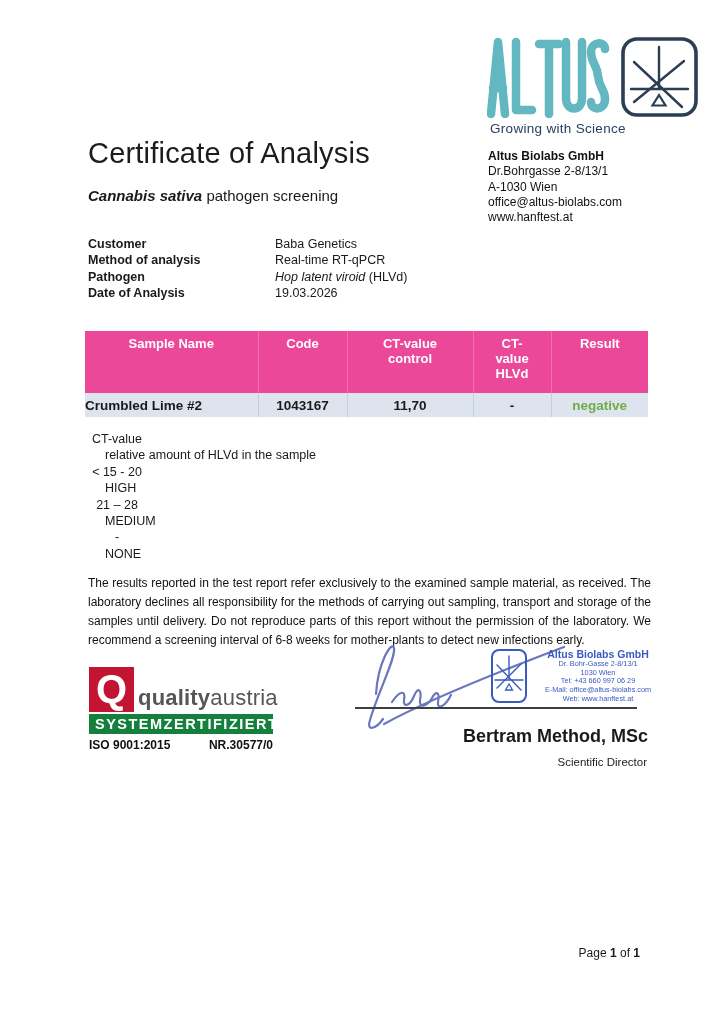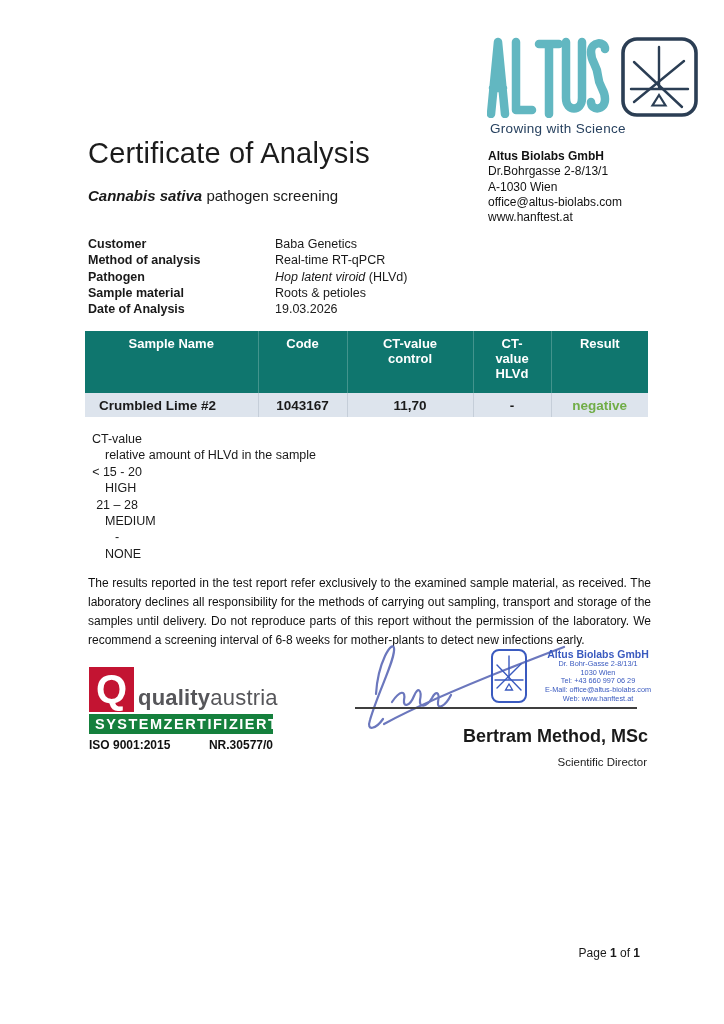--- a/index.html
+++ b/index.html
@@ -22,31 +22,31 @@
 
   
   .info { left:88px; top:236px; font-size:12.5px; line-height:16.3px; }
   .info-row { display:flex;gap:37px; }
   .info-label { width:150px; font-weight:bold; }
   .info-value .pathogen-italic { font-style:italic; }
 
   
   .results { left:85px; top:331px; width:563px; border-collapse:collapse; table-layout:fixed; }
   .results th {
-    background:#0f766e; color:#ffffff; font-size:13px; font-weight:bold;
+    background:#ec4899; color:#ffffff; font-size:13px; font-weight:bold;
     vertical-align:top; padding:5px 2px 0 2px; height:57px;
     border-right:1px solid rgba(255,255,255,0.22);
   }
   .results th:last-child { border-right:none; }
   .results td {
     background:#dde4ed; font-size:13.5px; font-weight:bold; text-align:center;
     height:22px; padding:1px 2px; border-right:1px solid #c5ced9;
   }
   .results td:last-child { border-right:none; }
-  .results td.sample { text-align:left; padding-left:14px; }
+  .results td.sample { text-align:left; padding-left:0; }
   .hdr-mid { display:inline-block; max-width:70px; }
   .hdr-narrow { display:inline-block; max-width:46px; }
   .result-negative { color:#70ad47;margin-top:20px; }
 
   
   .legend { left:88px; top:431px; font-size:12.5px; line-height:16.4px; }
   .legend-row { display:flex;flex-direction:column; }
   .legend-range { width:58px; text-align:center; }
   .legend-meaning { margin-left:17px; }
 
@@ -125,24 +125,20 @@
       <div class="info-label">Customer</div>
       <div class="info-value">Baba Genetics</div>
     </div>
     <div class="info-row">
       <div class="info-label">Method of analysis</div>
       <div class="info-value">Real-time RT-qPCR</div>
     </div>
     <div class="info-row">
       <div class="info-label">Pathogen</div>
       <div class="info-value"><span class="pathogen-italic">Hop latent viroid</span><span> (HLVd)</span></div>
-    </div>
-    <div class="info-row">
-      <div class="info-label">Sample material</div>
-      <div class="info-value">Roots &amp; petioles</div>
     </div>
     <div class="info-row">
       <div class="info-label">Date of Analysis</div>
       <div class="info-value">19.03.2026</div>
     </div>
   </div>
 
   <table class="abs results">
     <colgroup>
       <col style="width:173px">

